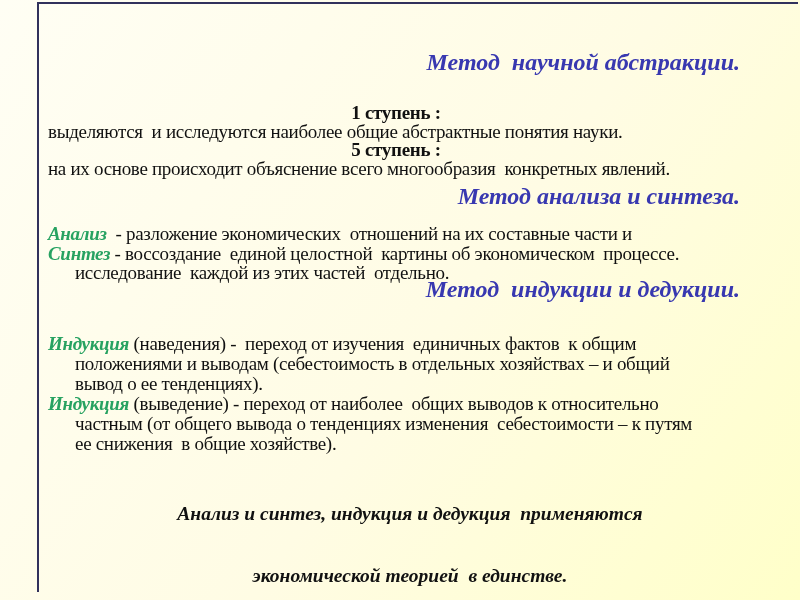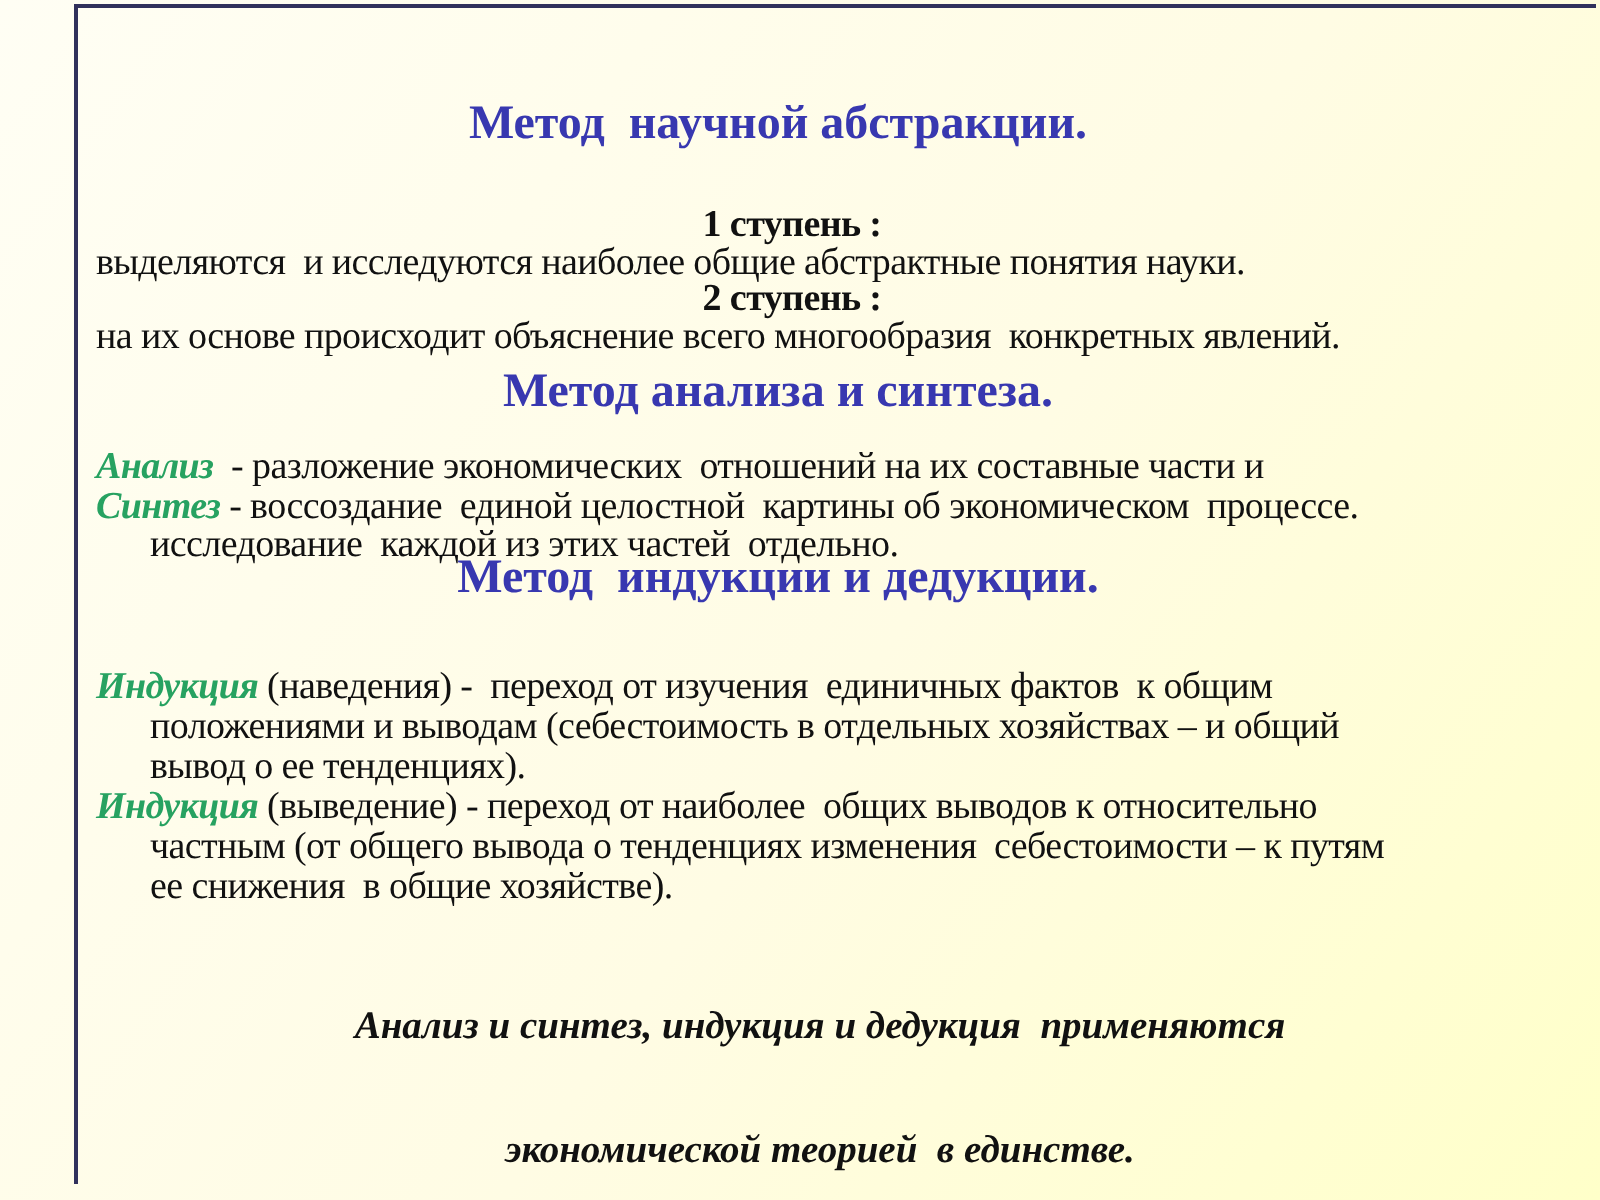--- a/index.html
+++ b/index.html
@@ -15,22 +15,22 @@
     overflow: hidden;
     position: relative;
     background: linear-gradient(125deg, #fffef4 0%, #fffce4 55%, #ffffc9 100%);
   }
   .abs { position: absolute; }
   .border-left { left: 37px; top: 2px; width: 2px; height: 590px; background: var(--navy); }
   .border-top  { left: 37px; top: 2px; width: 761px; height: 2px; background: var(--navy); }
 
   .title {
     left: 38px; width: 702px;
-    text-align: center;
-    font-weight: bold; 
+    text-align: right;
+    font-weight: bold; font-style: italic;
     font-size: 24px; line-height: 26px;
     color: var(--blue);
     white-space: pre;
   }
   .block { left: 48px; width: 730px; color: var(--ink); }
   .block .ln { font-size: 19px; letter-spacing: -0.3px; white-space: pre; color: var(--ink); }
   .b1 .ln { line-height: 18.5px; }
   .b2 .ln { line-height: 19.5px; }
   .b3 .ln { line-height: 20px; }
   .indent { padding-left: 27px; }
@@ -52,21 +52,21 @@
 <body>
 
 <div class="abs border-left"></div>
 <div class="abs border-top"></div>
 
 <div class="abs title" style="top:49px">Метод  научной абстракции.</div>
 
 <div class="abs block b1" style="top:104px">
   <div class="ln step-head">1 ступень :</div>
   <div class="ln">выделяются  и исследуются наиболее общие абстрактные понятия науки.</div>
-  <div class="ln step-head">2 ступень :</div>
+  <div class="ln step-head">5 ступень :</div>
   <div class="ln">на их основе происходит объяснение всего многообразия  конкретных явлений.</div>
 </div>
 
 <div class="abs title" style="top:183px">Метод анализа и синтеза.</div>
 
 <div class="abs block b2" style="top:224px">
   <div class="ln"><span class="term">Анализ</span><span>  - разложение экономических  отношений на их составные части и</span></div>
   <div class="ln"><span class="term">Синтез</span><span> - воссоздание  единой целостной  картины об экономическом  процессе.</span></div>
   <div class="ln indent">исследование  каждой из этих частей  отдельно.</div>
 </div>

